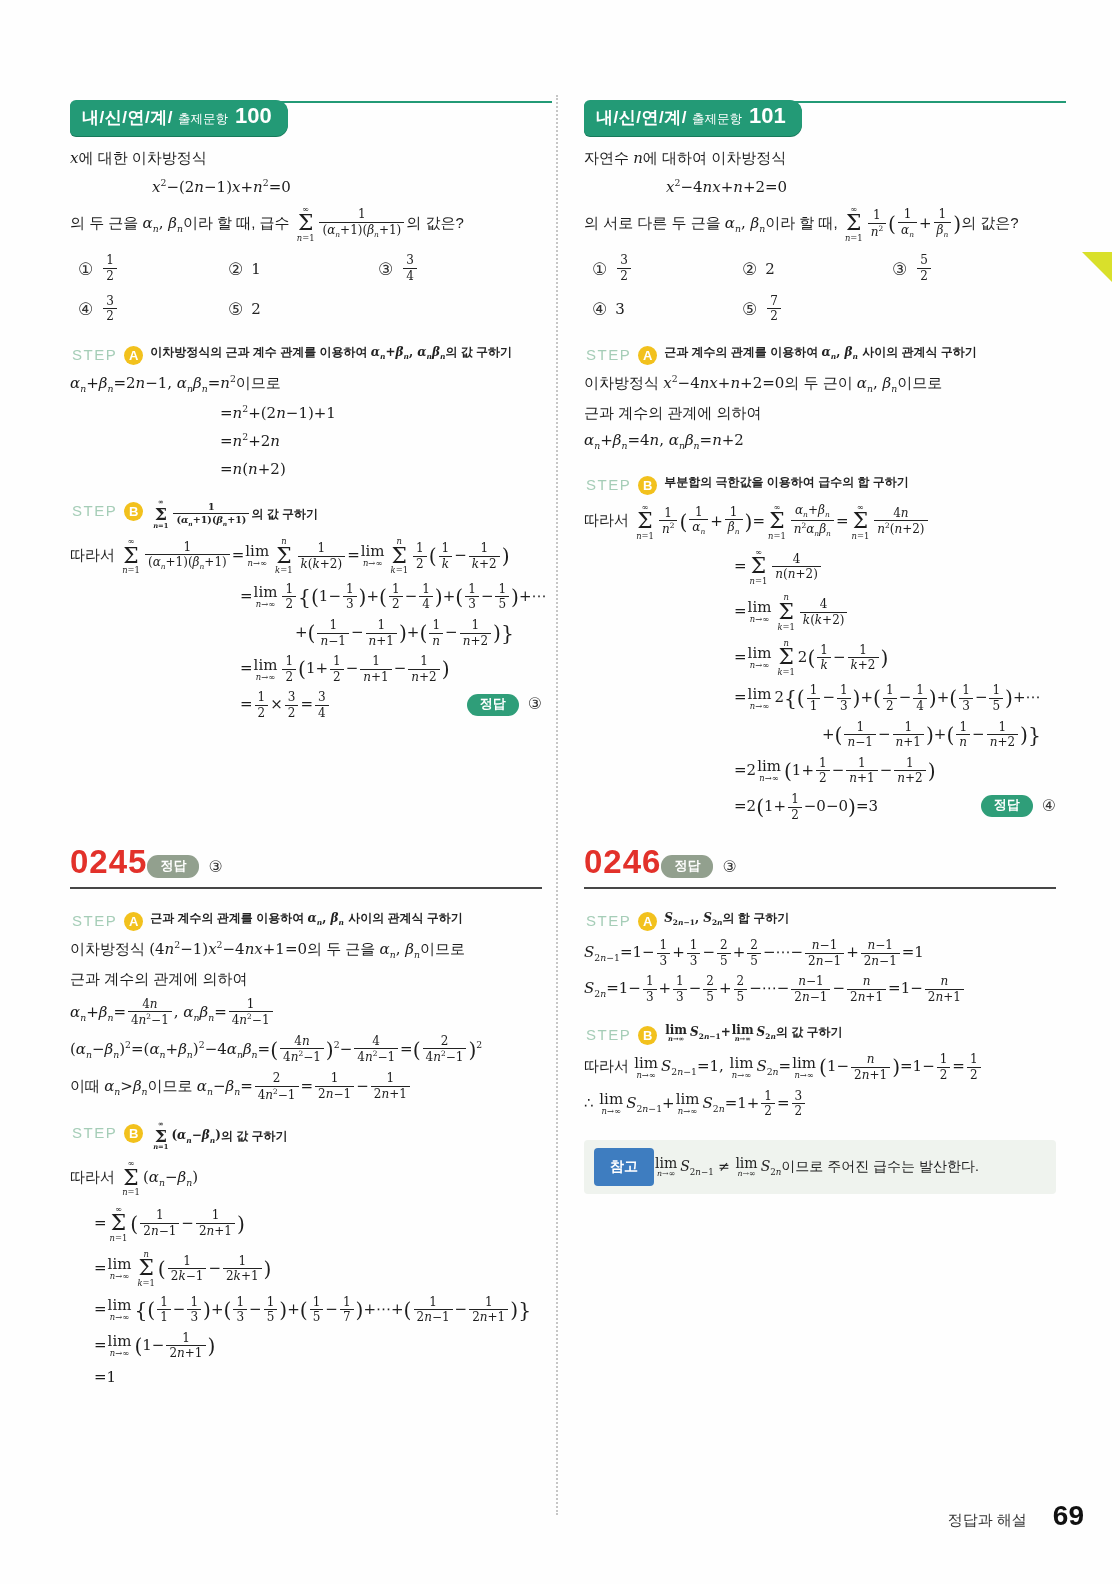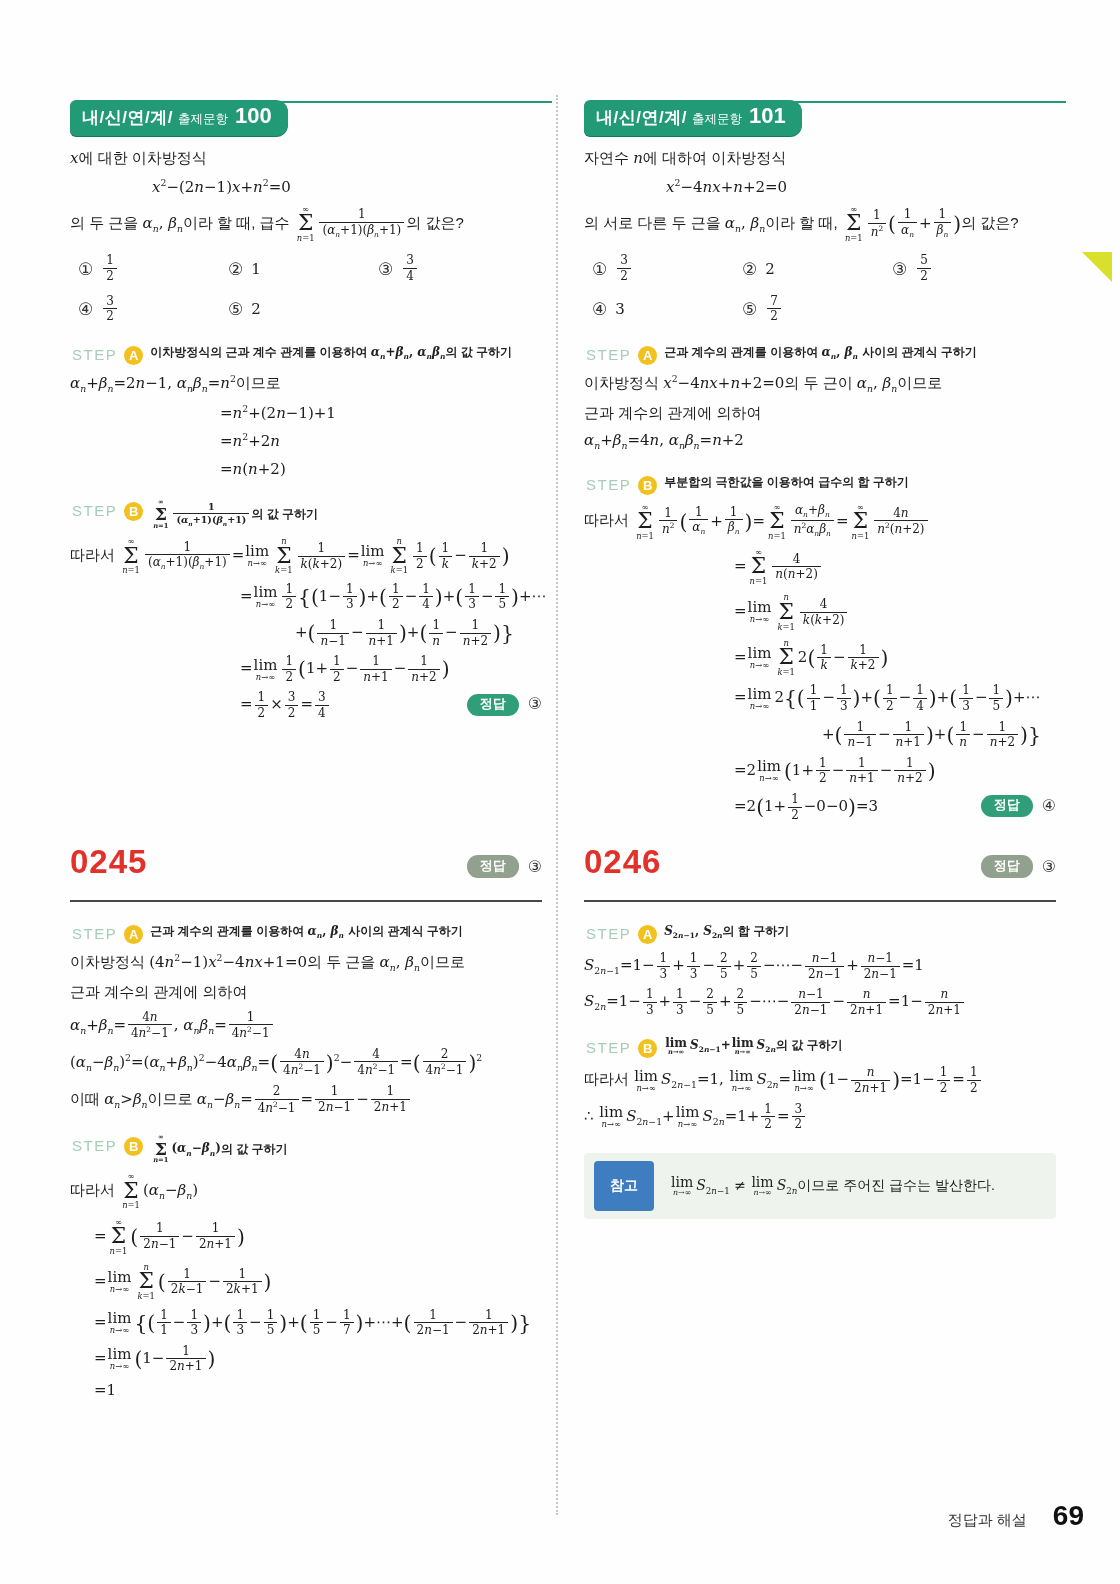--- a/index.html
+++ b/index.html
@@ -52,30 +52,30 @@
   .steptitle{font-weight:bold;font-size:12px;color:#222;line-height:1.55;white-space:normal;
              font-family:"DejaVu Serif","Liberation Serif",serif;}
 
   
   .answrap{position:absolute;right:0;bottom:4px;display:flex;align-items:center;gap:9px;
            font-family:"Liberation Sans",sans-serif;}
   .anspill{background:#2f9e79;color:#fff;font-size:13px;font-weight:bold;border-radius:11px;padding:2px 13px 3px;}
   .anschoice{font-size:16px;color:#333;font-family:"DejaVu Sans",sans-serif;}
 
   
-  .solhead{display:flex;align-items:flex-end;justify-content:space-between;border-bottom:2px solid #474747;
-           padding-bottom:22px;margin-bottom:10px;}
+  .solhead{display:flex;align-items:flex-end;border-bottom:2px solid #474747;
+           padding-bottom:9px;margin-bottom:10px;}
   .solnum{color:#e2312a;font-size:33px;font-weight:bold;letter-spacing:1px;line-height:1;}
   .solans{display:flex;gap:9px;align-items:center;}
   .solpill{background:#92a08e;color:#fff;font-size:13px;font-weight:bold;border-radius:11px;padding:2px 13px 3px;}
 
   
   .noteband{display:flex;align-items:center;margin-top:22px;background:#eff3ee;border-radius:4px;padding:8px 10px;}
   .notebadge{background:#3e7dc0;color:#fff;font-weight:bold;font-size:14px;border-radius:4px;
-             padding:16px 16px;margin-right:16px;flex:none;}
+             padding:10px 16px;flex:none;}
   .notetext{font-size:14px;font-family:"DejaVu Serif","Liberation Serif",serif;white-space:nowrap;}
 
   .footer{position:absolute;right:36px;top:1500px;display:flex;align-items:baseline;gap:26px;justify-content:space-between;}
   .flabel{font-size:15px;color:#333;}
   .pageno{font-size:28px;font-weight:bold;color:#111;}
 </style>
 </head>
 <body>
 
 <div class="page">

